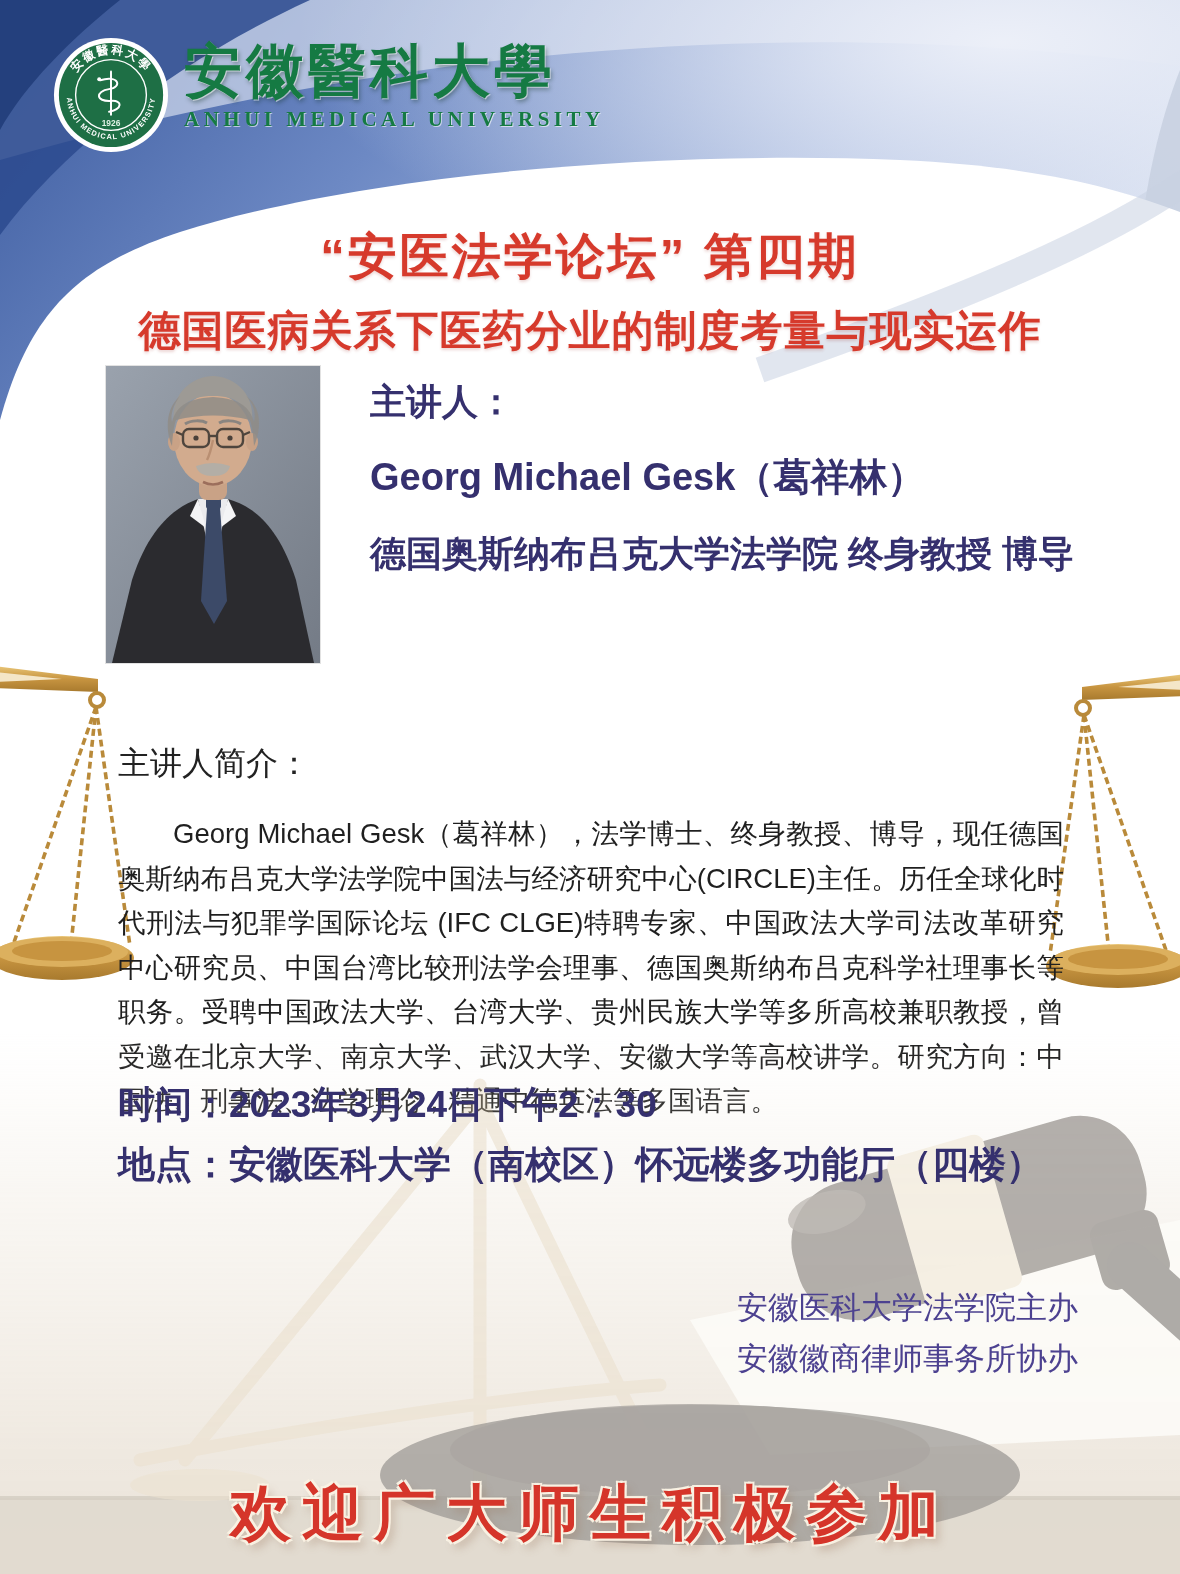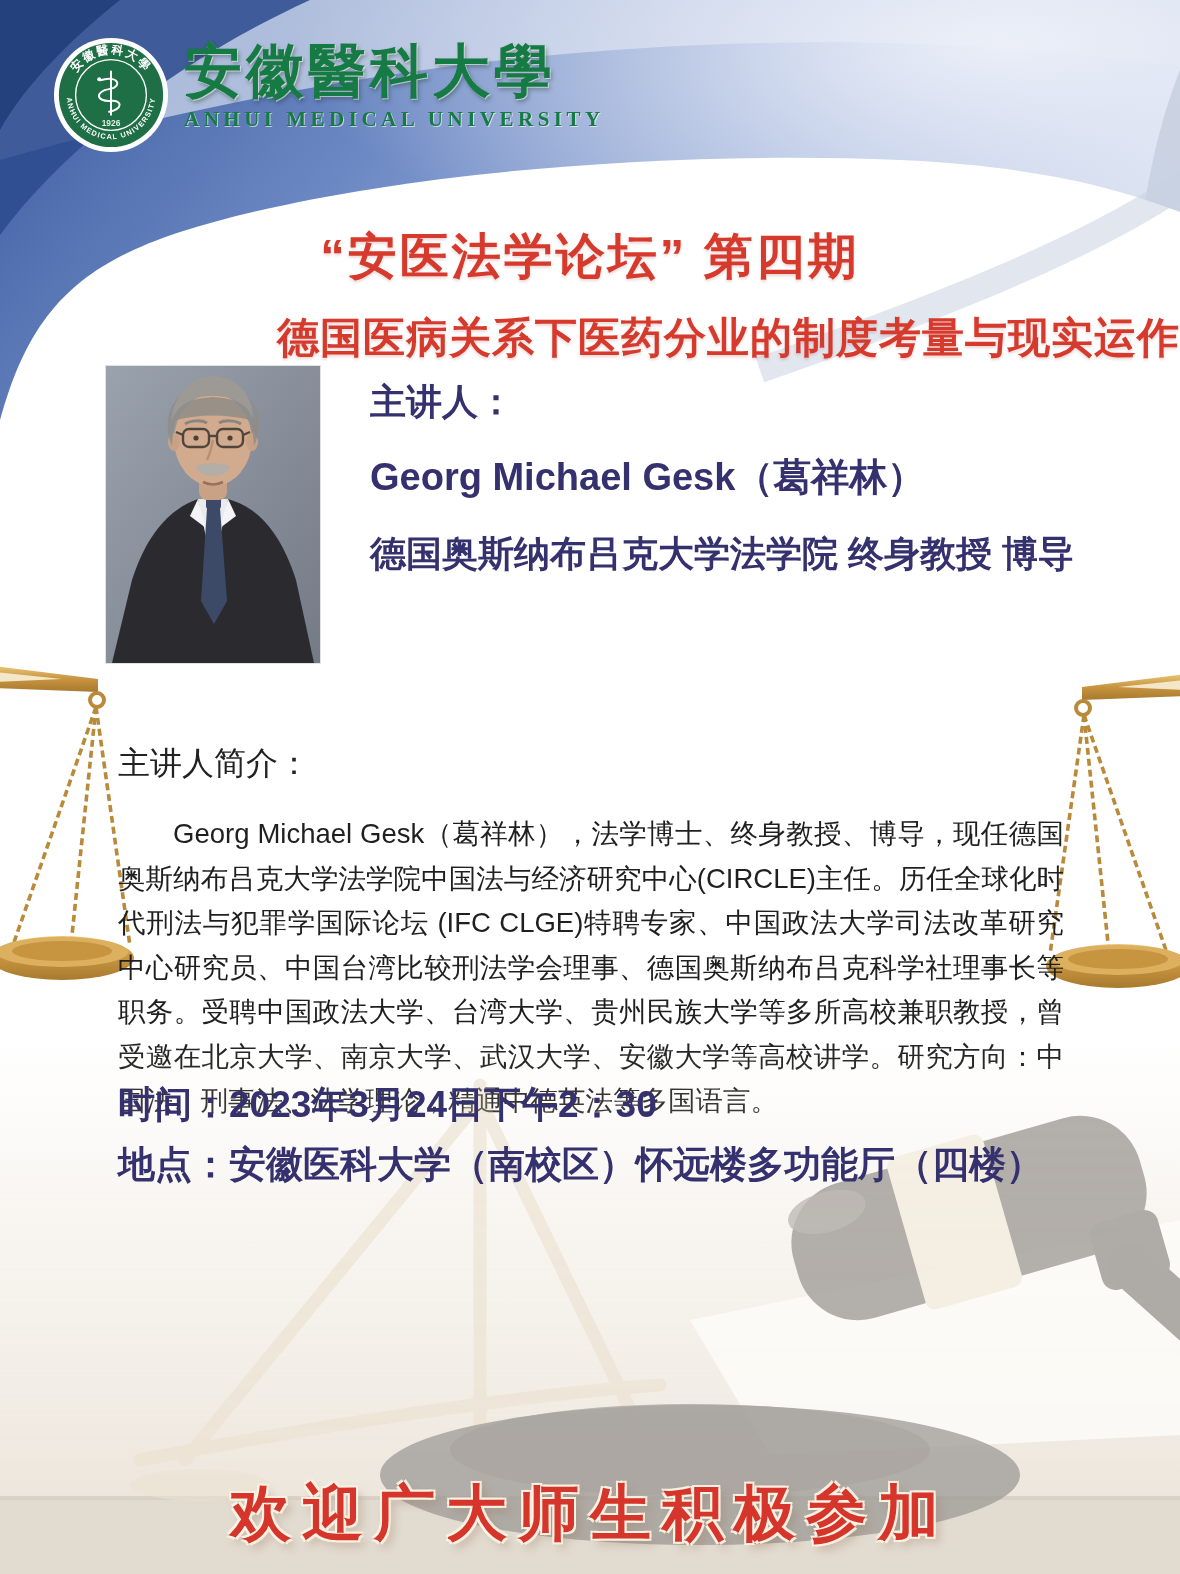--- a/index.html
+++ b/index.html
@@ -22,22 +22,22 @@
   .uni-en{
     margin-top:4px;font-size:21px;font-weight:700;color:#157a43;letter-spacing:4.5px;
     font-family:"Liberation Serif","DejaVu Serif",serif;
     text-shadow:1px 1px 0 rgba(255,255,255,.6);
   }
 
   
   .title-block{left:0;top:196px;width:1180px;text-align:center;color:#d63a2c;}
   .title-l1{font-size:49px;font-weight:900;letter-spacing:3px;
     text-shadow:0 2px 3px rgba(150,30,20,.18);margin-top:28px;}
-  .title-l2{margin-top:20px;font-size:42px;font-weight:900;letter-spacing:1px;
-    text-shadow:0 2px 3px rgba(150,30,20,.18);text-align:right;}
+  .title-l2{margin-top:13px;font-size:42px;font-weight:900;letter-spacing:1px;
+    text-shadow:0 2px 3px rgba(150,30,20,.18);}
 
   
   .photo{left:105px;top:365px;width:214px;height:297px;border:1px solid #e2e2e2;
     box-shadow:0 0 0 4px rgba(255,255,255,.9);}
   .sp-line{left:370px;color:#35306e;font-weight:700;white-space:nowrap;}
   .sp-label{top:378px;font-size:36px;}
   .sp-name{top:452px;font-size:38px;}
   .sp-t1{top:530px;font-size:36px;}
   .sp-t2{top:607px;font-size:36px;}
 
@@ -267,16 +267,20 @@
       <line x1="1130" y1="235" x2="1560" y2="620" stroke="#413a33" stroke-width="46" stroke-linecap="round"></line>
     </g>
 
     <ellipse cx="700" cy="445" rx="320" ry="70" fill="#3b342c" opacity="0.75"></ellipse>
     <ellipse cx="690" cy="420" rx="240" ry="46" fill="#564e45" opacity="0.8"></ellipse>
   </svg>
 
   <div class="abs event-line event-time">时间：2023年3月24日下午2：30</div>
   <div class="abs event-line event-loc">地点：安徽医科大学（南校区）怀远楼多功能厅（四楼）</div>
 
+  <div class="abs organizers">
+    <div>安徽医科大学法学院主办</div>
+    <div>安徽徽商律师事务所协办</div>
+  </div>
 
   <div class="abs welcome">欢迎广大师生积极参加</div>
 
 </div>
 
 </body></html>

